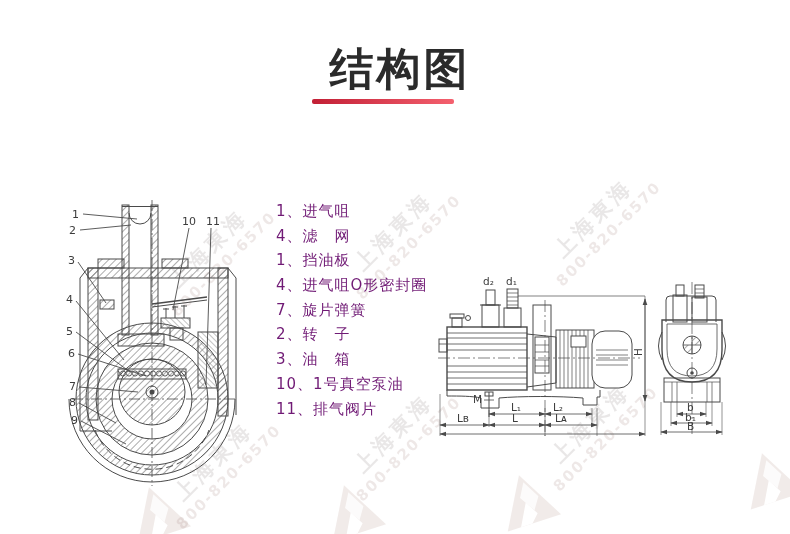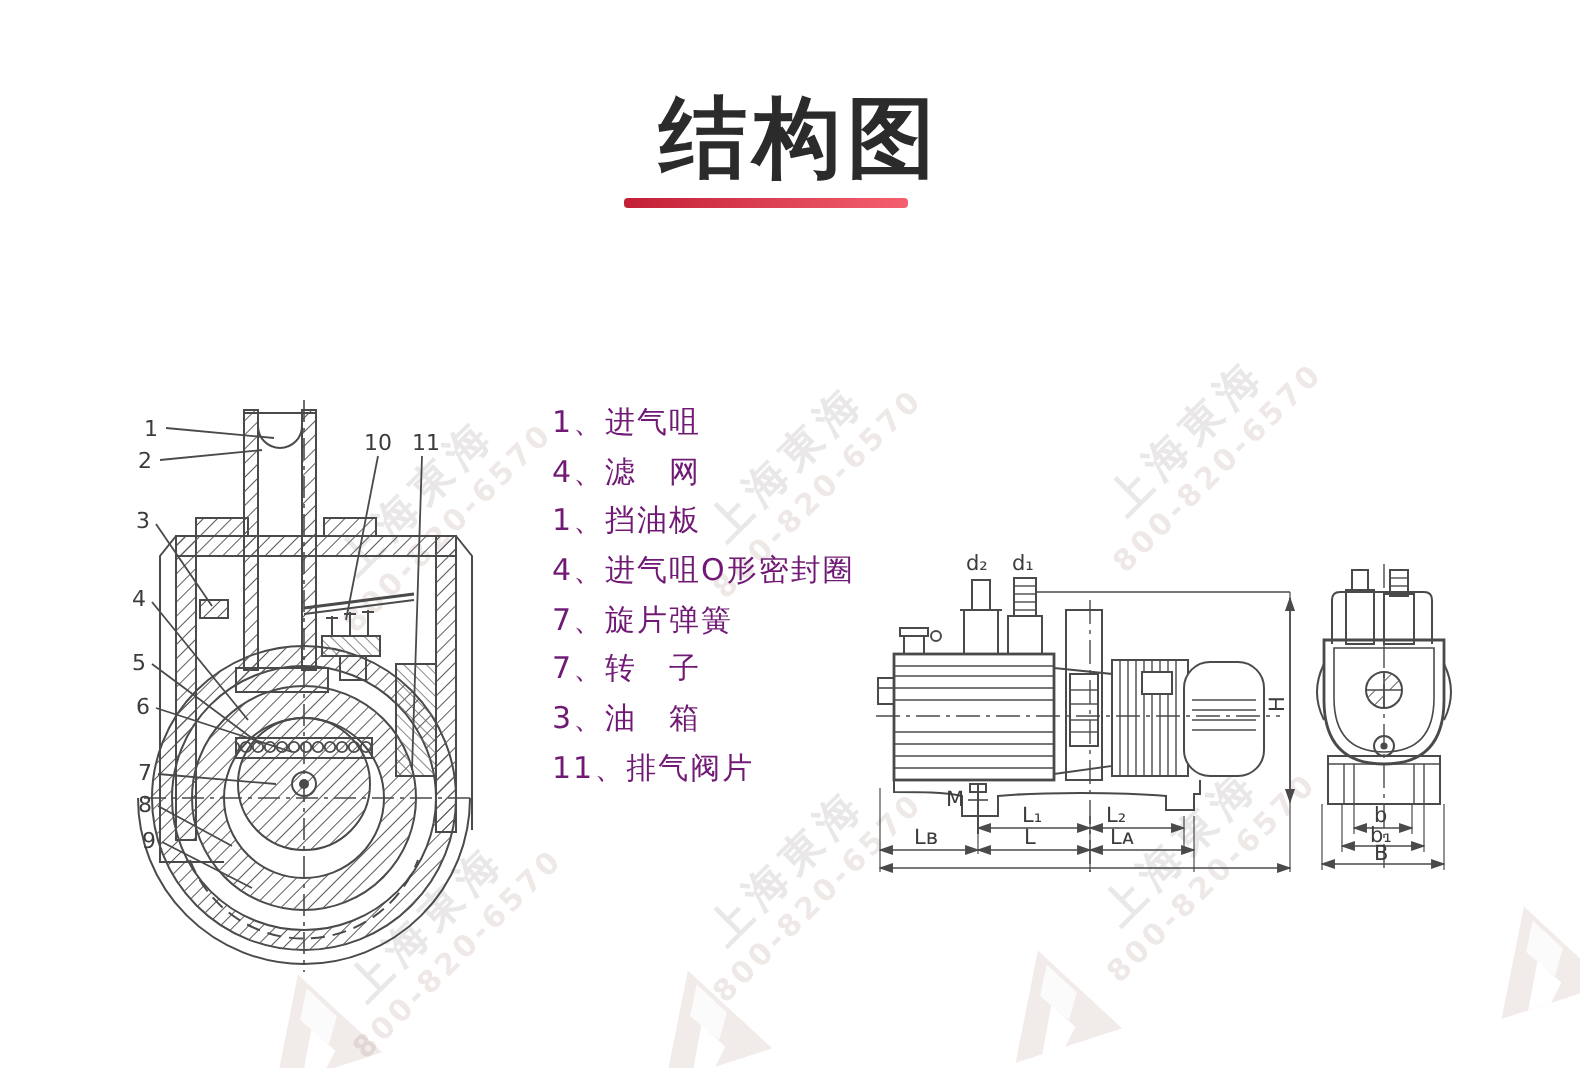--- a/index.html
+++ b/index.html
@@ -83,22 +83,23 @@
   <span class="title-text">结构图</span>
 </div>
 <div class="title-underline"></div>
 
 <ul class="parts-list">
   <li>1、进气咀</li>
   <li>4、滤　网</li>
   <li>1、挡油板</li>
   <li>4、进气咀O形密封圈</li>
   <li>7、旋片弹簧</li>
-  <li>7、转　子</li>
+  <li>2、转　子</li>
   <li>3、油　箱</li>
+  <li>10、1号真空泵油</li>
   <li>11、排气阀片</li>
 </ul>
 
 <svg width="790" height="534" viewBox="0 0 790 534">
   <defs>
     <pattern id="h1" width="5" height="5" patternUnits="userSpaceOnUse" patternTransform="rotate(45)">
       <line x1="0" y1="0" x2="0" y2="5" stroke="#5a5a5a" stroke-width="1"></line>
     </pattern>
     <pattern id="h2" width="4" height="4" patternUnits="userSpaceOnUse" patternTransform="rotate(135)">
       <line x1="0" y1="0" x2="0" y2="4" stroke="#6a6a6a" stroke-width="0.8"></line>

